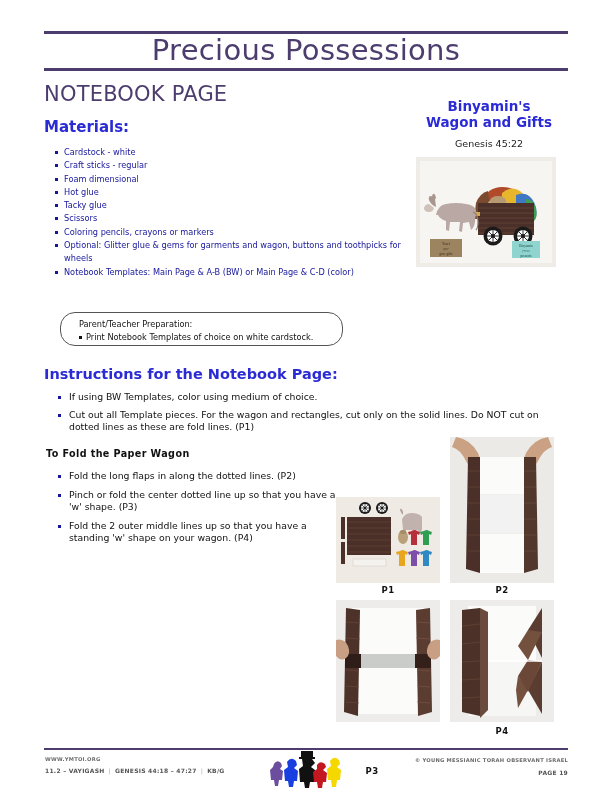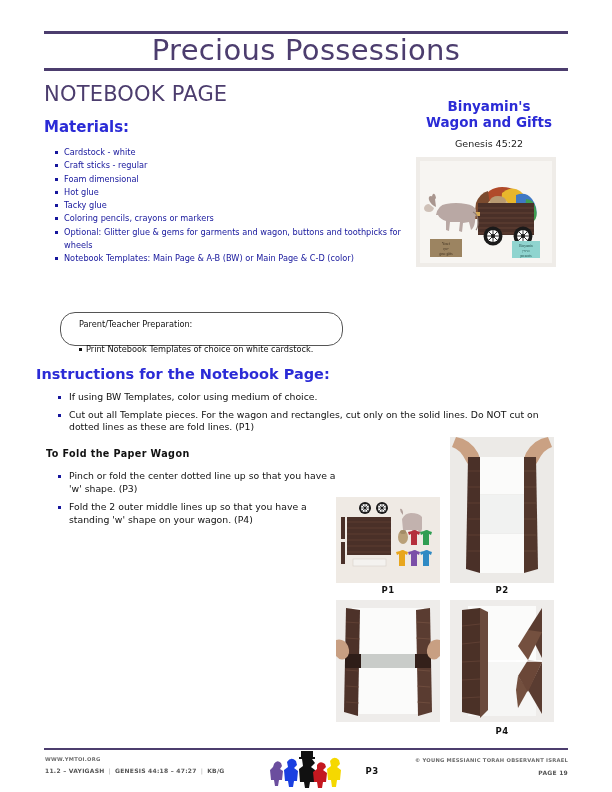--- a/index.html
+++ b/index.html
@@ -103,37 +103,36 @@
     border-radius: 15px;
     box-sizing: border-box;
     padding: 5px 0 0 18px;
     font-size: 8.2px;
     line-height: 13px;
     color: #111111;
   }
   #prep-box .prep-bullet {
     padding-left: 7px;
     position: relative;
-    margin-top: 12px;
   }
   #prep-box .prep-bullet::before {
     content: "";
     position: absolute;
     left: 0;
     top: 5px;
     width: 2.5px;
     height: 2.5px;
     background: #111111;
   }
 
   
   #instructions-heading {
     position: absolute;
     top: 366px;
-    left: 36px;
+    left: 44px;
     font-size: 14.5px;
     line-height: 17px;
     text-align: center;
   }
 
   #instructions-list {
     position: absolute;
     top: 391px;
     left: 57px;
     width: 500px;
@@ -361,38 +360,40 @@
   </svg>
 </div>
 
 <div id="materials-heading" class="blue-heading">Materials:</div>
 <ul id="materials-list">
   <li>Cardstock - white</li>
   <li>Craft sticks - regular</li>
   <li>Foam dimensional</li>
   <li>Hot glue</li>
   <li><span class="it">Tacky</span> glue</li>
+  <li>Scissors</li>
   <li>Coloring pencils, crayons or markers</li>
   <li>Optional: Glitter glue &amp; gems for garments and wagon, buttons and toothpicks for wheels</li>
   <li>Notebook Templates: Main Page &amp; A-B (BW) or Main Page &amp; C-D (color)</li>
 </ul>
 
 <div id="prep-box">
   <div>Parent/Teacher Preparation:</div>
   <div class="prep-bullet">Print Notebook Templates of choice on white cardstock.</div>
 </div>
 
 <div id="instructions-heading" class="blue-heading">Instructions for the Notebook Page:</div>
 <ul id="instructions-list">
   <li>If using BW Templates, color using medium of choice.</li>
   <li>Cut out all Template pieces. For the wagon and rectangles, cut only on the solid lines. Do NOT cut on dotted lines as these are fold lines. (P1)</li>
 </ul>
 
 <div id="fold-heading">To Fold the Paper Wagon</div>
 <ul id="fold-list">
+  <li>Fold the long flaps in along the dotted lines. (P2)</li>
   <li>Pinch or fold the center dotted line up so that you have a 'w' shape. (P3)</li>
   <li>Fold the 2 outer middle lines up so that you have a standing 'w' shape on your wagon. (P4)</li>
 </ul>
 
 <div class="photo" id="photo-p1">
   <svg width="104" height="86" viewBox="0 0 104 86" xmlns="http://www.w3.org/2000/svg">
     <rect width="104" height="86" fill="#efeae4"></rect>
 
     <circle cx="29" cy="11" r="6" fill="#1a1a1a"></circle>
       <circle cx="29" cy="11" r="4" fill="#fff"></circle>

